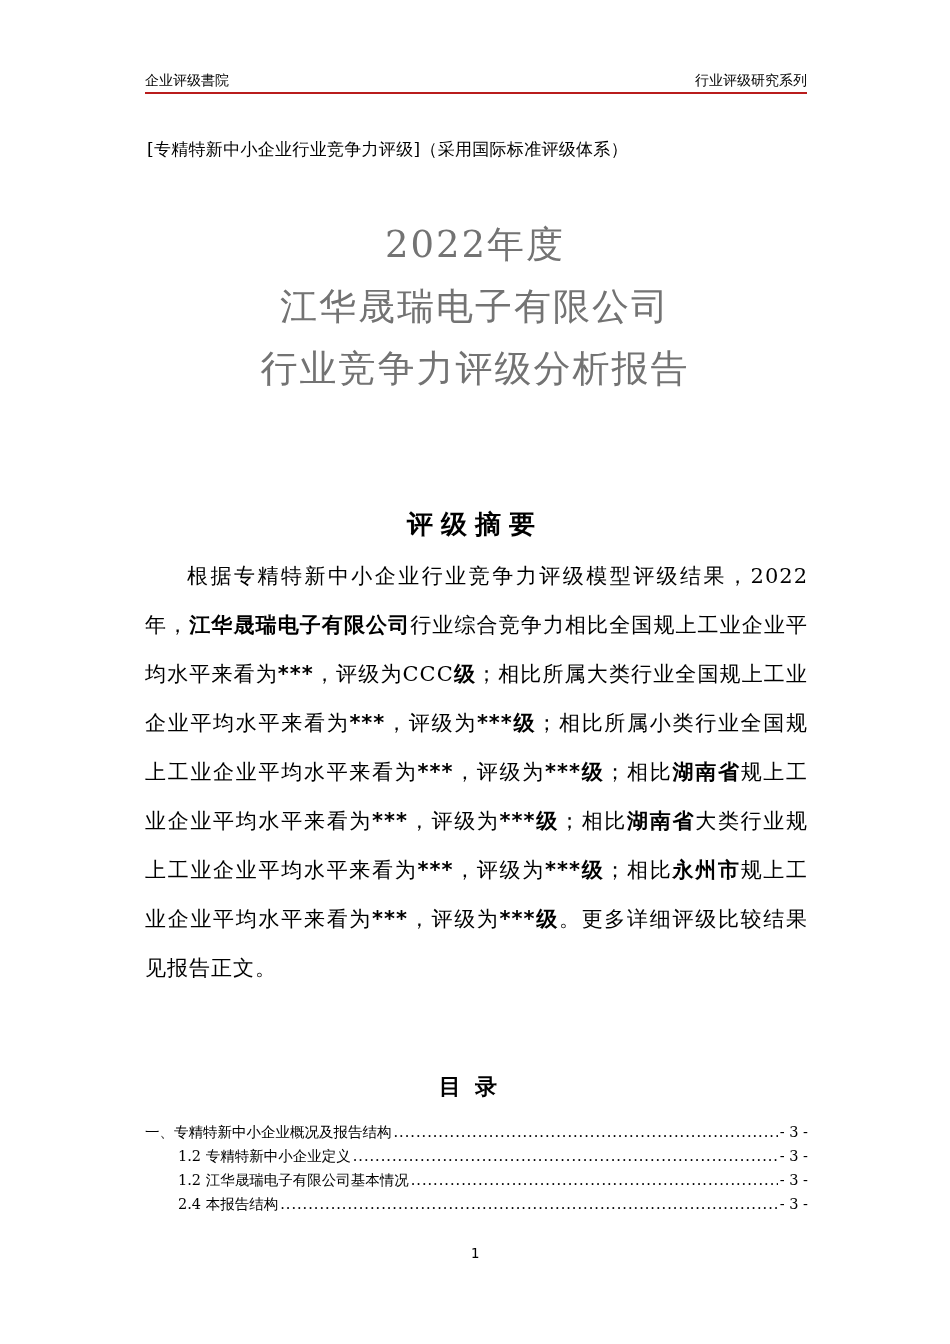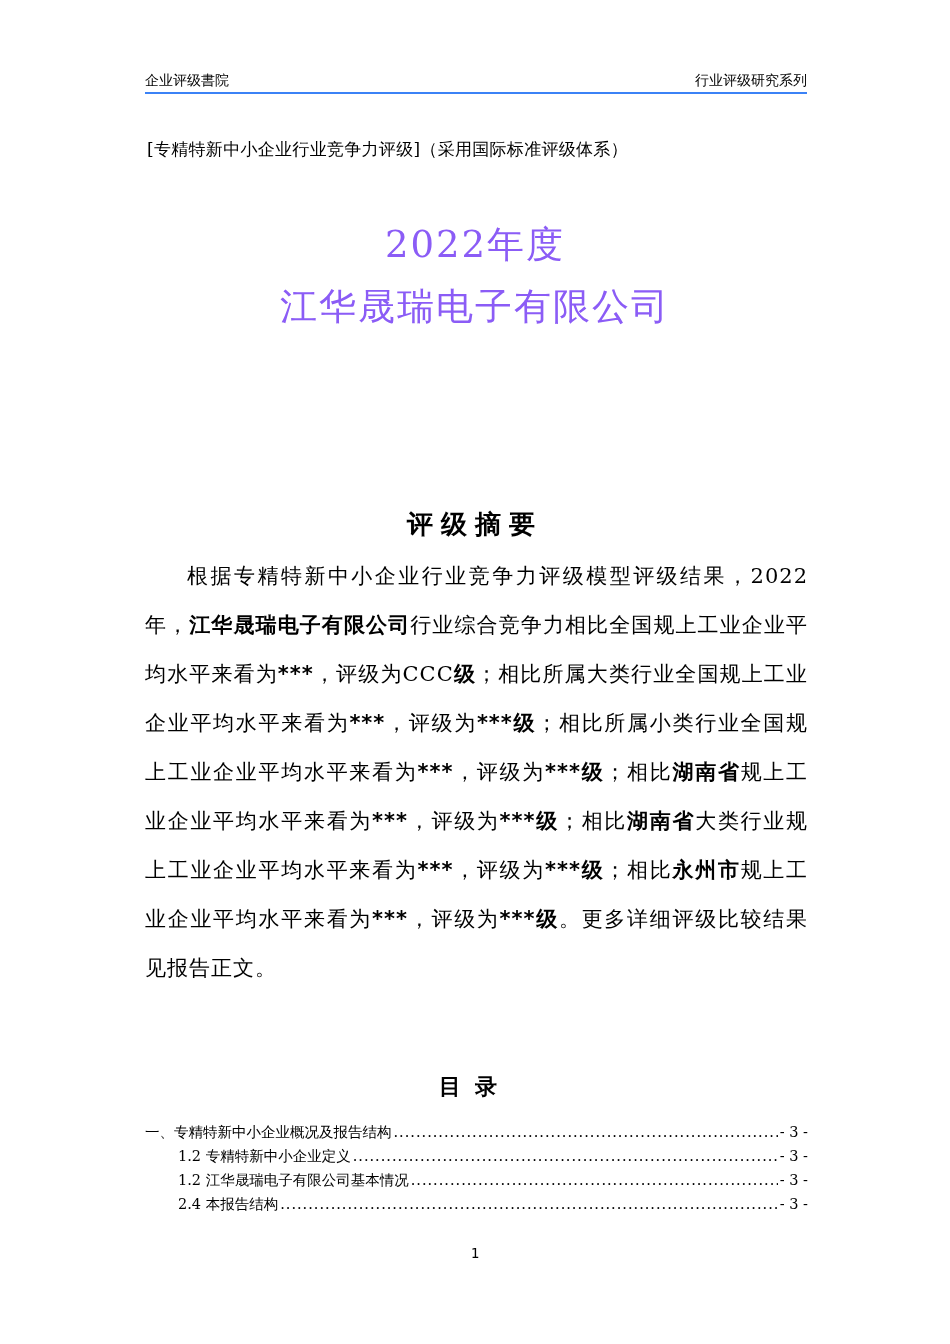--- a/index.html
+++ b/index.html
@@ -1,23 +1,23 @@
 <!DOCTYPE html>
 <html><head>
 <meta charset="utf-8">
 <style>
   html, body { margin: 0; padding: 0; background: #ffffff; }
   body { width: 950px; height: 1344px; position: relative; overflow: hidden;
          font-family: "DejaVu Serif", "Liberation Serif", serif; color: #000; }
   .header { position: absolute; left: 145px; right: 143px; top: 66px; height: 24px;
-            border-bottom: 2px solid #3b82f6; display: flex; justify-content: space-between;
+            border-bottom: 2px solid #b91c1c; display: flex; justify-content: space-between;
             align-items: flex-end; font-family: "DejaVu Sans", "Liberation Sans", sans-serif;
             font-size: 14px; padding-bottom: 2px; }
   .subtitle { position: absolute; left: 147px; top: 138px; font-size: 17px; letter-spacing: 0.3px; text-align: right; }
-  .title-block { position: absolute; left: 0; right: 0; top: 214px; text-align: center; color: #8b5cf6; }
+  .title-block { position: absolute; left: 0; right: 0; top: 214px; text-align: center; color: #737373; }
   .title-line { font-size: 37px; line-height: 62px; letter-spacing: 2px; }
   .title-version { font-size: 27px; line-height: 52px; margin-top: 10px; }
   .summary-heading { position: absolute; left: 0; right: 0; top: 507px; text-align: center;
                      font-family: Liberation Serif, serif; font-weight: bold;
                      font-size: 26px; letter-spacing: 8px; }
   .summary-body { position: absolute; left: 145px; width: 663px; top: 552px;
                   font-size: 21px; line-height: 49px; text-align: justify; text-indent: 2em;
                   letter-spacing: 1px; }
   .summary-body b { font-family: "DejaVu Sans", "Liberation Sans", sans-serif; font-weight: bold; }
   .toc-heading { position: absolute; left: 0; right: 0; top: 1072px; text-align: center;
@@ -39,20 +39,21 @@
 <div class="header">
   <span>企业评级書院</span>
   <span>行业评级研究系列</span>
 </div>
 
 <div class="subtitle">[专精特新中小企业行业竞争力评级]（采用国际标准评级体系）</div>
 
 <div class="title-block">
   <div class="title-line">2022年度</div>
   <div class="title-line">江华晟瑞电子有限公司</div>
+  <div class="title-line">行业竞争力评级分析报告</div>
 </div>
 
 <div class="summary-heading">评级摘要</div>
 
 <div class="summary-body" id="summary-body"><span>根据专精特新中小企业行业竞争力评级模型评级结果，2022年，</span><b>江华晟瑞电子有限公司</b><span>行业综合竞争力相比全国规上工业企业平均水平来看为</span><b>***</b><span>，评级为CCC</span><b>级</b><span>；相比所属大类行业全国规上工业企业平均水平来看为</span><b>***</b><span>，评级为</span><b>***级</b><span>；相比所属小类行业全国规上工业企业平均水平来看为</span><b>***</b><span>，评级为</span><b>***级</b><span>；相比</span><b>湖南省</b><span>规上工业企业平均水平来看为</span><b>***</b><span>，评级为</span><b>***级</b><span>；相比</span><b>湖南省</b><span>大类行业规上工业企业平均水平来看为</span><b>***</b><span>，评级为</span><b>***级</b><span>；相比</span><b>永州市</b><span>规上工业企业平均水平来看为</span><b>***</b><span>，评级为</span><b>***级</b><span>。更多详细评级比较结果见报告正文。</span></div>
 
 <div class="toc-heading">目录</div>
 
 <div class="toc" id="toc">
     <div class="toc-row">

